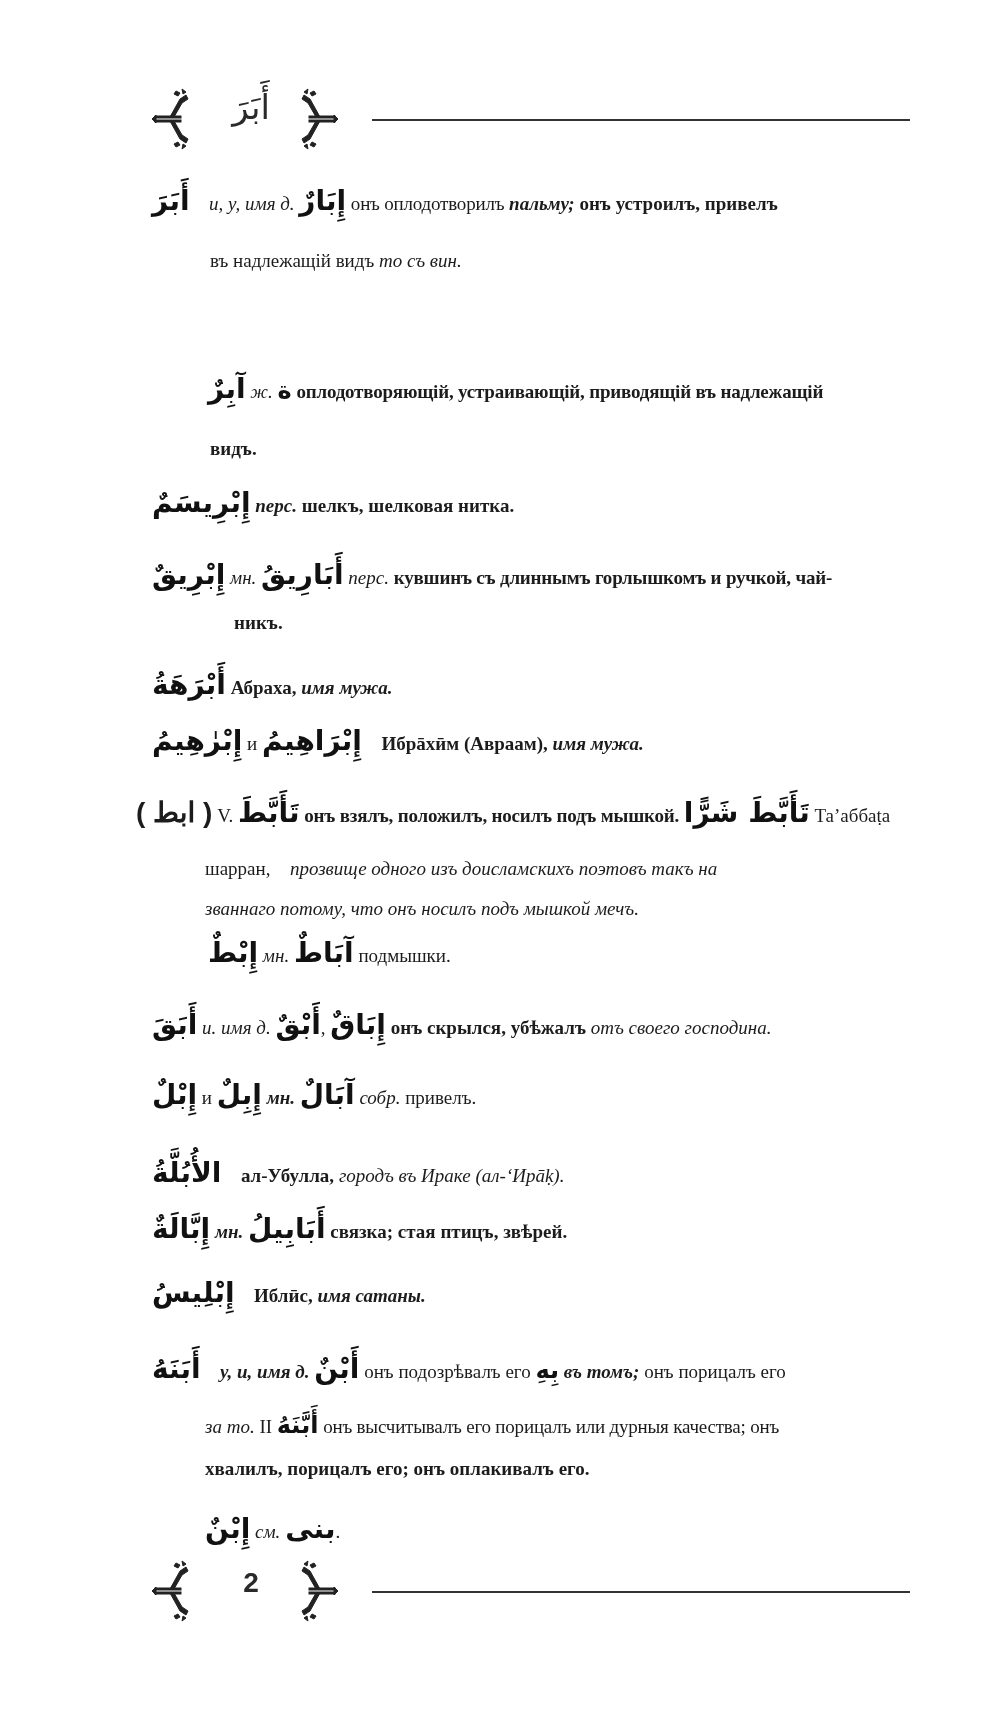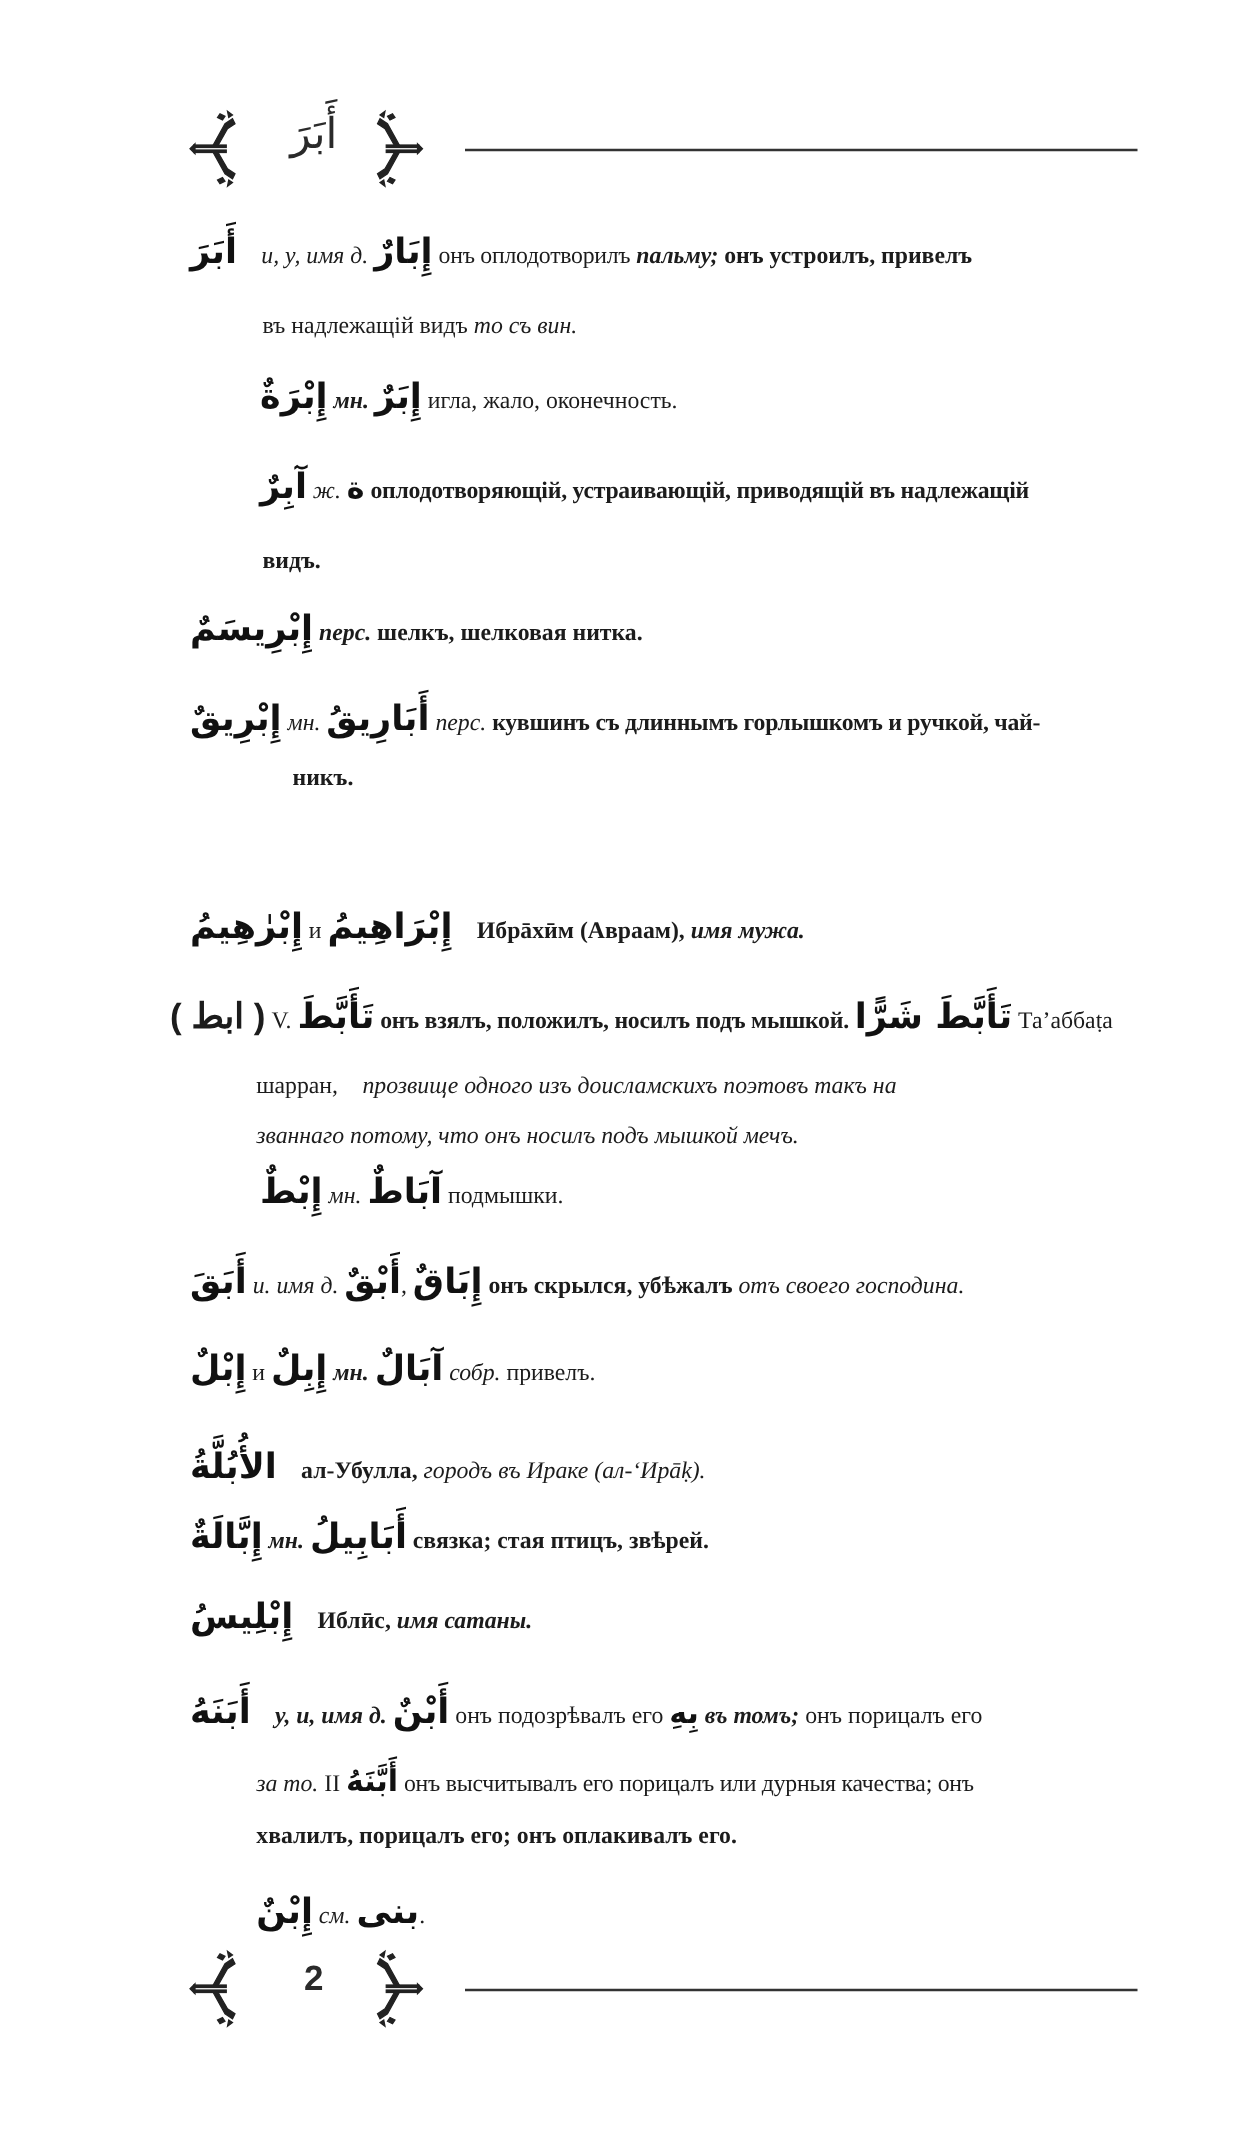--- a/index.html
+++ b/index.html
@@ -81,26 +81,20 @@
     <span class="ar">إِبَارٌ</span>
     <span class="cond">онъ оплодотворилъ</span>
     <span class="it bd">пальму;</span>
     <span class="bd">онъ устроилъ, привелъ</span>
   </div>
   <div class="line" style="left:210px; top:232px;">
     <span>въ надлежащій видъ</span>
     <span class="it">то съ вин.</span>
   </div>
 
-  <div class="line" style="left:208px; top:288px;">
-    <span class="ar">إِبْرَةٌ</span>
-    <span class="it bd">мн.</span>
-    <span class="ar">إِبَرٌ</span>
-    <span>игла, жало, оконечность.</span>
-  </div>
 
   <div class="line" style="left:208px; top:360px;">
     <span class="ar">آبِرٌ</span>
     <span class="it">ж.</span>
     <span class="ar sm">ة</span>
     <span class="bd cond">оплодотворяющій, устраивающій, приводящій въ надлежащій</span>
   </div>
   <div class="line" style="left:210px; top:420px;">
     <span class="bd">видъ.</span>
   </div>
@@ -115,20 +109,25 @@
     <span class="ar">إِبْرِيقٌ</span>
     <span class="it">мн.</span>
     <span class="ar">أَبَارِيقُ</span>
     <span class="it">перс.</span>
     <span class="bd cond">кувшинъ съ длиннымъ горлышкомъ и ручкой, чай-</span>
   </div>
   <div class="line" style="left:210px; top:594px;margin-left:24px;">
     <span class="bd">никъ.</span>
   </div>
 
+  <div class="line" style="left:152px; top:656px;">
+    <span class="ar">أَبْرَهَةُ</span>
+    <span class="bd">Абраха,</span>
+    <span class="it bd">имя мужа.</span>
+  </div>
 
   <div class="line" style="left:152px; top:712px;">
     <span class="ar">إِبْرٰهِيمُ</span>
     <span>и</span>
     <span class="ar">إِبْرَاهِيمُ</span>
     <span class="gap"></span>
     <span class="bd">Ибрāхӣм (Авраам),</span>
     <span class="it bd">имя мужа.</span>
   </div>
 

